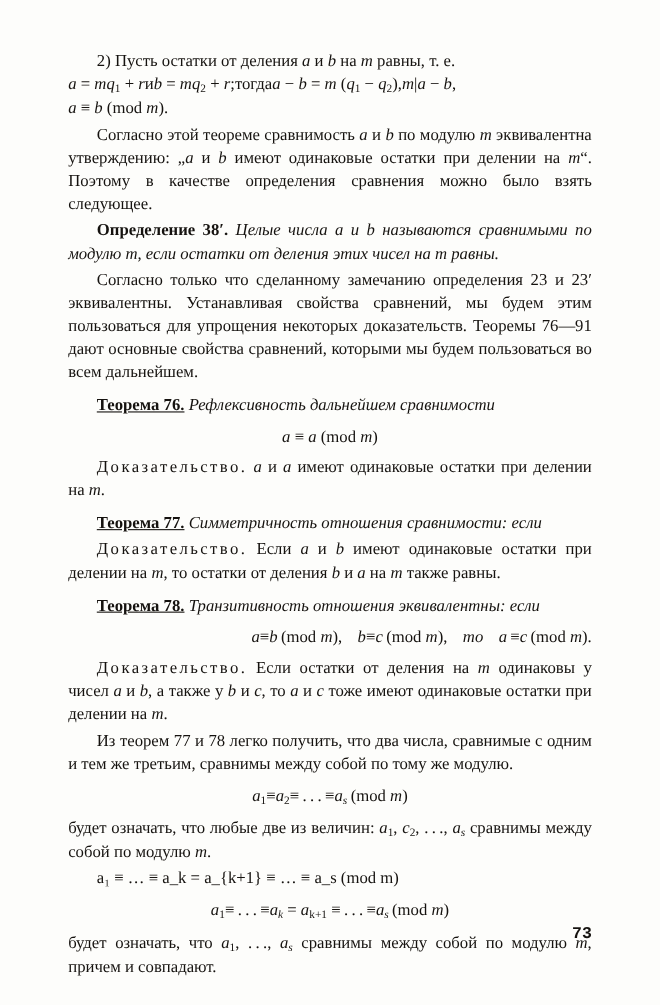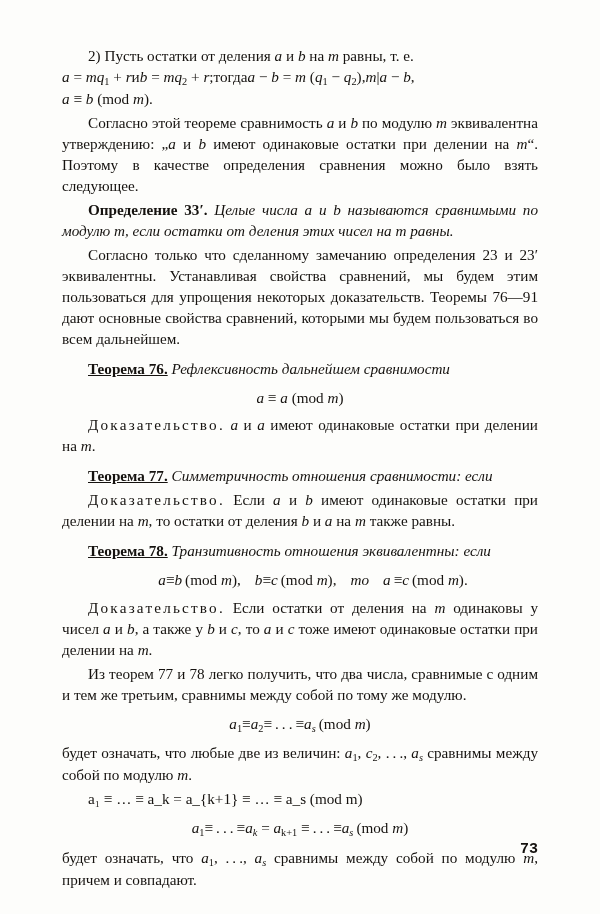--- a/index.html
+++ b/index.html
@@ -41,21 +41,21 @@
   .sp-md { margin-top: 9px; }
 
   .formula {
     text-align: center;
     font-family: "Liberation Serif", serif;
     font-size: 15.2px;
     margin: 8px 0 8px 0;
     line-height: 1.3;
   }
   .formula-left {
-    text-align: center;
+    text-align: right;
     text-indent: 26px;
   }
   .formula .gap-sm { display: inline-block; width: 14px; }
 
   i, .it { font-style: italic; }
   .theorem-head { font-weight: bold; text-decoration: underline; }
   .theorem-body { font-style: italic; }
   .defn-head { font-weight: bold; }
   .defn-body { font-style: italic; margin-top: 11px; }
 
@@ -89,21 +89,21 @@
 
     <p>
       <i>a</i>&nbsp;=&nbsp;<i>mq</i><sub>1</sub>&nbsp;+&nbsp;<i>r</i><span class="gap"></span>и<span class="gap"></span><i>b</i>&nbsp;=&nbsp;<i>mq</i><sub>2</sub>&nbsp;+&nbsp;<i>r</i>;<span class="gap"></span>тогда<span class="gap"></span><i>a</i>&nbsp;−&nbsp;<i>b</i>&nbsp;=&nbsp;<i>m</i>&nbsp;(<i>q</i><sub>1</sub>&nbsp;−&nbsp;<i>q</i><sub>2</sub>),<span class="gap-sm"></span><i>m</i>|<i>a</i>&nbsp;−&nbsp;<i>b</i>,
     </p>
     <p>
       <i>a</i>&nbsp;≡&nbsp;<i>b</i>&nbsp;(mod&nbsp;<i>m</i>).
     </p>
 
     <p class="indent sp-sm">Согласно этой теореме сравнимость <i>a</i> и <i>b</i> по модулю <i>m</i> эквивалентна утверждению: „<i>a</i> и <i>b</i> имеют одинаковые остатки при делении на <i>m</i>“. Поэтому в качестве определения сравнения можно было взять следующее.</p>
 
-    <p class="indent sp-sm"><span class="defn-head">Определение 33′.</span> <span class="defn-body">Целые числа <i>a</i> и <i>b</i> называются сравнимыми по модулю <i>m</i>, если остатки от деления этих чисел на <i>m</i> равны.</span></p>
+    <p class="indent sp-sm"><span class="defn-head">Определение 38′.</span> <span class="defn-body">Целые числа <i>a</i> и <i>b</i> называются сравнимыми по модулю <i>m</i>, если остатки от деления этих чисел на <i>m</i> равны.</span></p>
 
     <p class="indent sp-sm">Согласно только что сделанному замечанию определения 23 и 23′ эквивалентны. Устанавливая свойства сравнений, мы будем этим пользоваться для упрощения некоторых доказательств. Теоремы 76—91 дают основные свойства сравнений, которыми мы будем пользоваться во всем дальнейшем.</p>
 
     <p class="indent sp-md"><span class="theorem-head">Теорема 76.</span> <span class="theorem-body">Рефлексивность дальнейшем сравнимости</span></p>
 
     <p class="formula"><i>a</i>&nbsp;≡&nbsp;<i>a</i>&nbsp;<span class="mono-op">(mod&nbsp;<i>m</i>)</span></p>
 
     <p class="indent sp-sm"><span class="spaced">Доказательство.</span> <i>a</i> и <i>a</i> имеют одинаковые остатки при делении на <i>m</i>.</p>
 
     <p class="indent sp-md"><span class="theorem-head">Теорема 77.</span> <span class="theorem-body">Симметричность отношения сравнимости: если</span></p>

